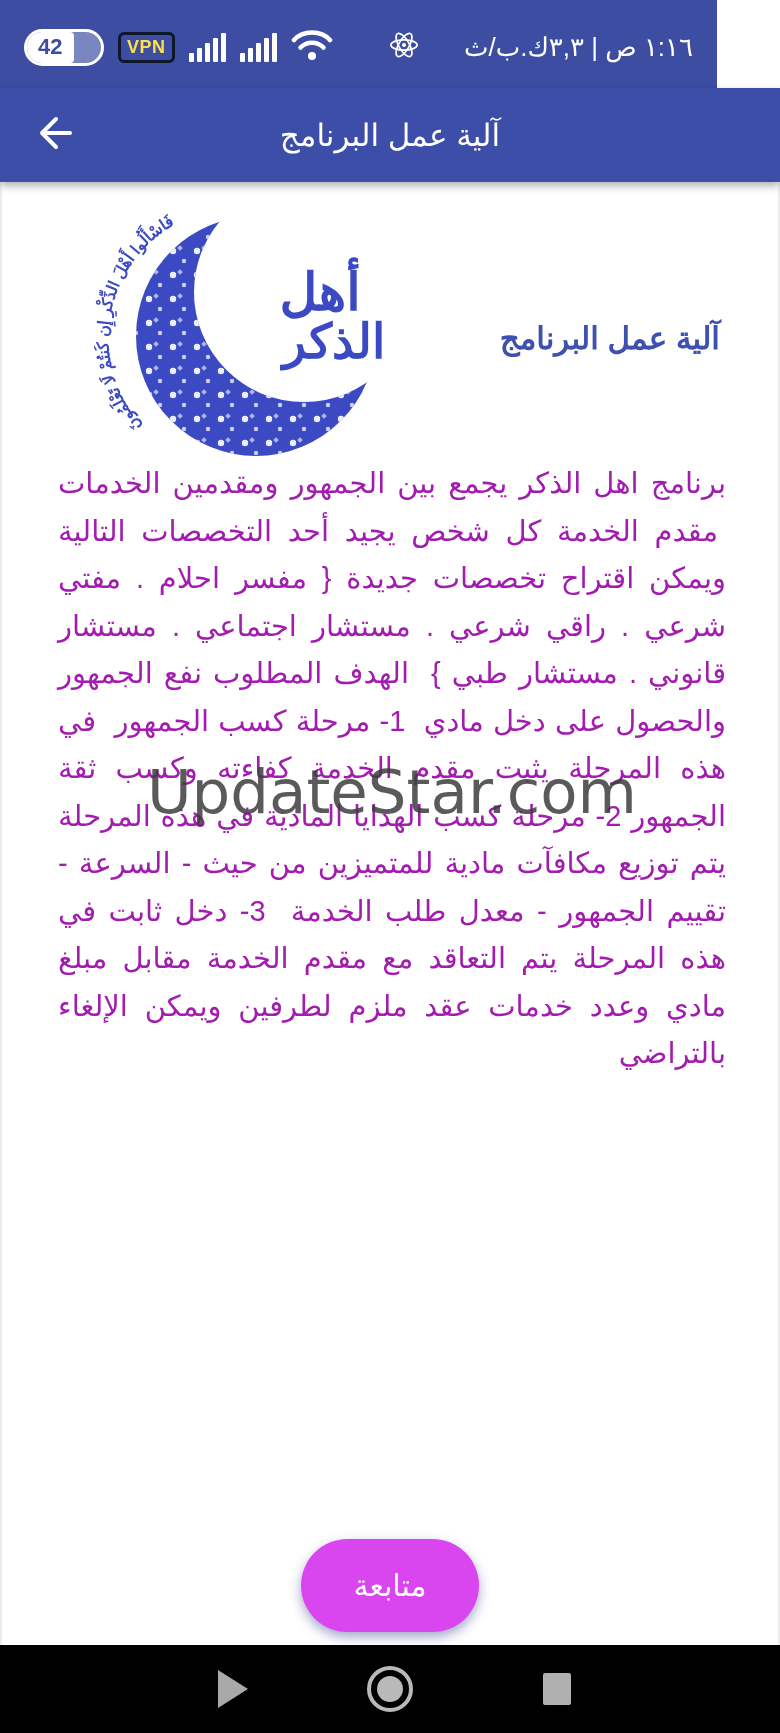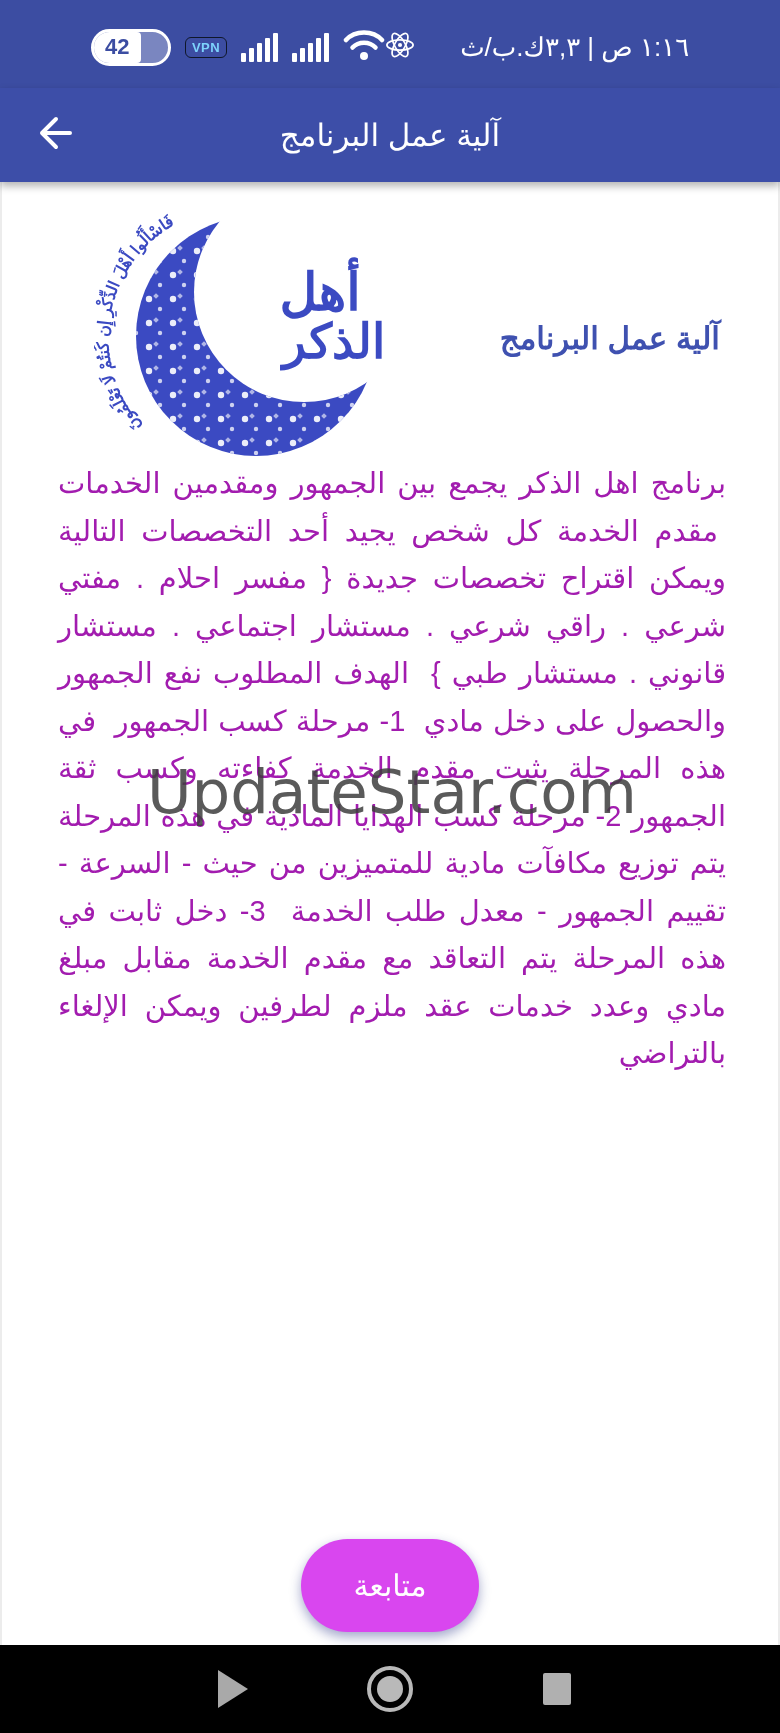--- a/index.html
+++ b/index.html
@@ -4,42 +4,42 @@
 <style>
   * { margin:0; padding:0; box-sizing:border-box; }
   body { background:#888; font-family:"Liberation Sans", sans-serif; }
   .screen {
     position:relative; width:780px; height:1733px;
     background:#fff; overflow:hidden; margin:0 auto;
   }
 
   
   .status-bar {
-    position:absolute; top:0; left:0; width:780px; height:88px;
+    position:absolute; top:0; left:0; width:717px; height:88px;
     background:#3c4da2; display:flex; align-items:center;
-    justify-content:center; padding:6px 24px 0 24px;
+    justify-content:space-between; padding:6px 24px 0 24px;
   }
   .sb-left { display:flex; align-items:center; gap:14px; direction:ltr; }
   .sb-right { display:flex; align-items:center; gap:12px; }
   .battery-pill {
     position:relative; width:80px; height:37px; border:3px solid #fff;
     border-radius:19px; overflow:hidden; background:rgba(255,255,255,0.32);
   }
   .battery-fill {
     position:absolute; left:0; top:0; bottom:0; width:63%;
     background:#ffffff; border-radius:0 4px 4px 0;
   }
   .battery-num {
     position:absolute; left:0; top:0; width:63%; height:100%;
     display:flex; align-items:center; justify-content:center;
     font-size:22px; font-weight:bold; color:#3c4da2;
   }
   .vpn-badge {
-    border:1px solid #0f172a; border-radius:6px; color:#7dd3fc;
-    font-size:13px; font-weight:bold; padding:2px 6px; letter-spacing:0.5px;
+    border:3px solid #0f172a; border-radius:6px; color:#fde047;
+    font-size:18px; font-weight:bold; padding:2px 6px; letter-spacing:0.5px;
   }
   .signal { display:flex; align-items:flex-end; gap:3px; height:30px; }
   .signal i { display:block; width:5px; background:#fff; border-radius:1px; }
   .sb-clock {
     color:#fff; font-size:26px; font-weight:500; direction:rtl;
     font-family:"Liberation Sans", sans-serif;
     margin-left:33px;
   }
 
   

